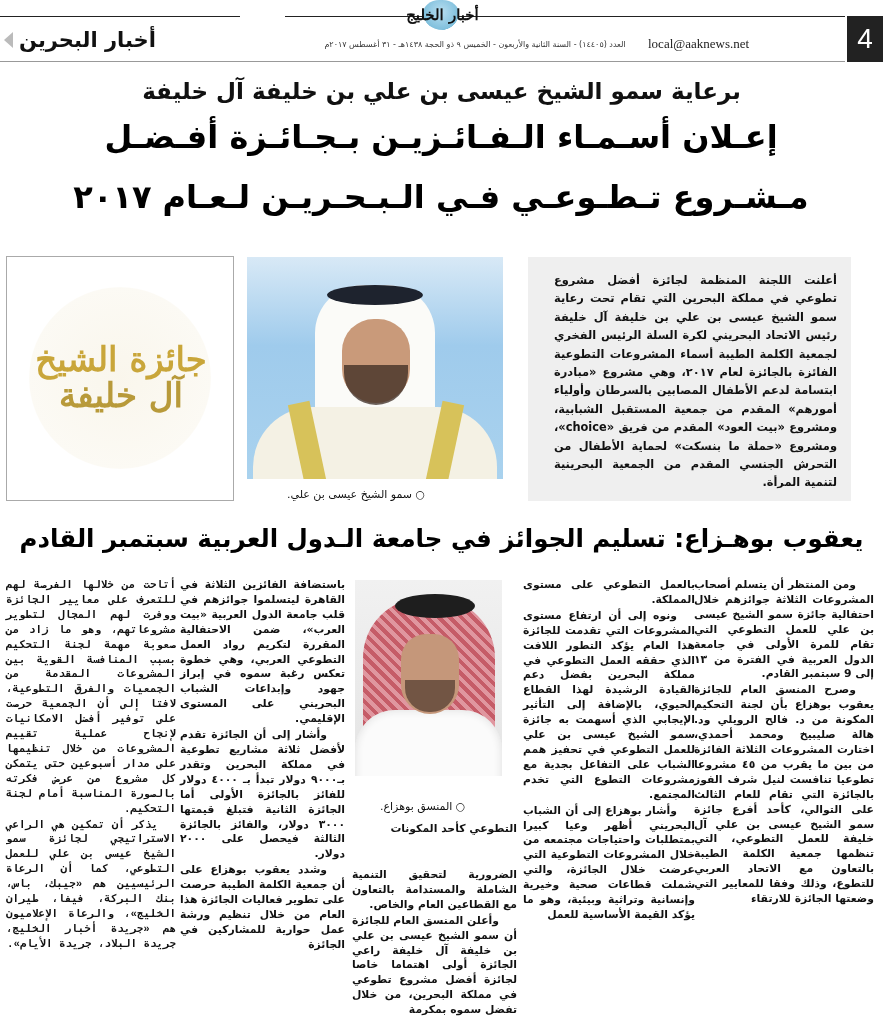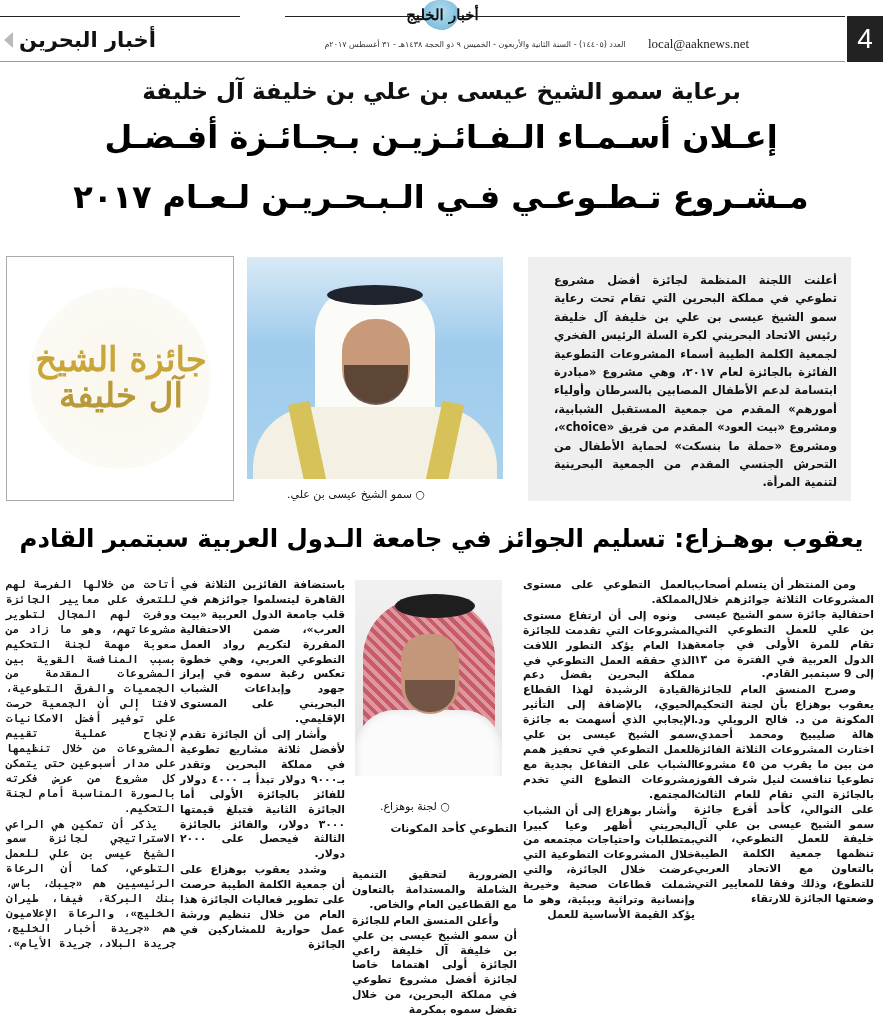--- a/index.html
+++ b/index.html
@@ -138,21 +138,21 @@
   <p>وأشار بوهزاع إلى أن الشباب البحريني أظهر وعيا كبيرا بمتطلبات واحتياجات مجتمعه من خلال المشروعات التطوعية التي عرضت خلال الجائزة، والتي شملت قطاعات صحية وخيرية وإنسانية وتراثية وبيئية، وهو ما يؤكد القيمة الأساسية للعمل</p>
 </div>
 
 <div class="photo2">
   <div class="p2-shemagh"></div>
   <div class="p2-body"></div>
   <div class="p2-face"></div>
   <div class="p2-beard"></div>
   <div class="p2-agal"></div>
 </div>
-<div class="cap2">○ لجنة بوهزاع.</div>
+<div class="cap2">○ المنسق بوهزاع.</div>
 <div class="c3-top">التطوعي كأحد المكونات</div>
 <div class="col c3">
   <p style="text-indent:0">الضرورية لتحقيق التنمية الشاملة والمستدامة بالتعاون مع القطاعين العام والخاص.</p>
   <p>وأعلن المنسق العام للجائزة أن سمو الشيخ عيسى بن علي بن خليفة آل خليفة راعي الجائزة أولى اهتماما خاصا لجائزة أفضل مشروع تطوعي في مملكة البحرين، من خلال تفضل سموه بمكرمة</p>
 </div>
 
 <div class="col c4">
   <p style="text-indent:0">باستضافة الفائزين الثلاثة في القاهرة ليتسلموا جوائزهم في قلب جامعة الدول العربية «بيت العرب»، ضمن الاحتفالية المقررة لتكريم رواد العمل التطوعي العربي، وهي خطوة تعكس رغبة سموه في إبراز جهود وإبداعات الشباب البحريني على المستوى الإقليمي.</p>
   <p>وأشار إلى أن الجائزة تقدم لأفضل ثلاثة مشاريع تطوعية في مملكة البحرين وتقدر بـ٩٠٠٠ دولار تبدأ بـ ٤٠٠٠ دولار للفائز بالجائزة الأولى أما الجائزة الثانية فتبلغ قيمتها ٣٠٠٠ دولار، والفائز بالجائزة الثالثة فيحصل على ٢٠٠٠ دولار.</p>
   <p>وشدد يعقوب بوهزاع على أن جمعية الكلمة الطيبة حرصت على تطوير فعاليات الجائزة هذا العام من خلال تنظيم ورشة عمل حوارية للمشاركين في الجائزة</p>

